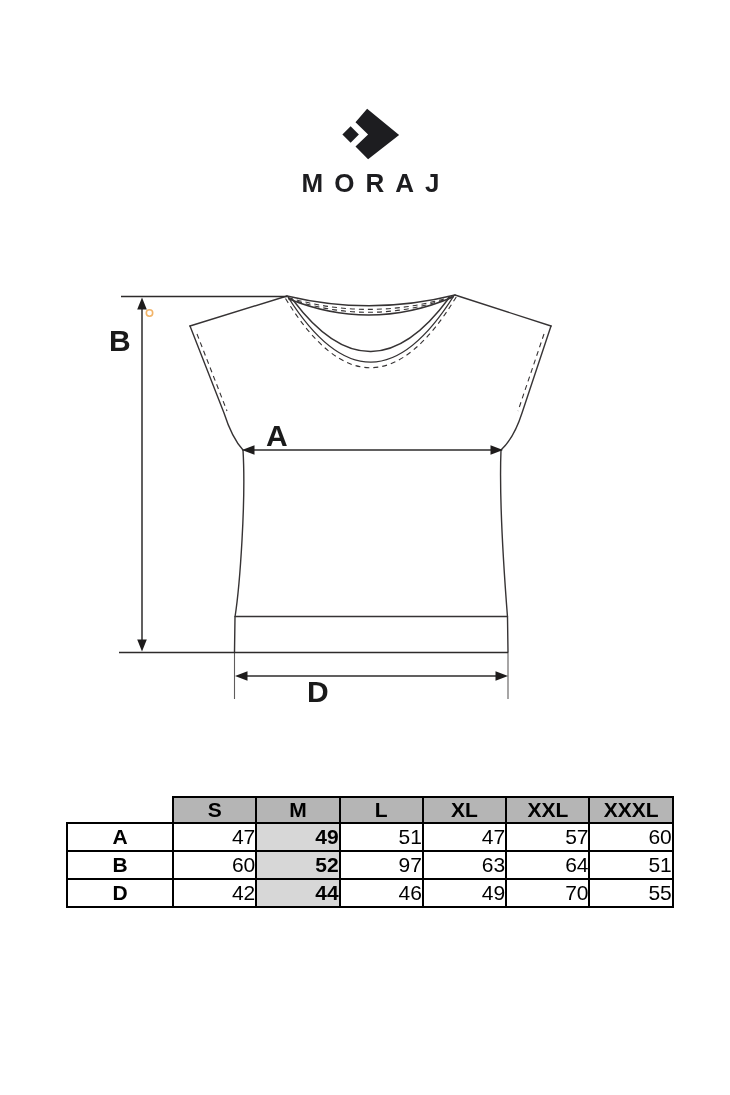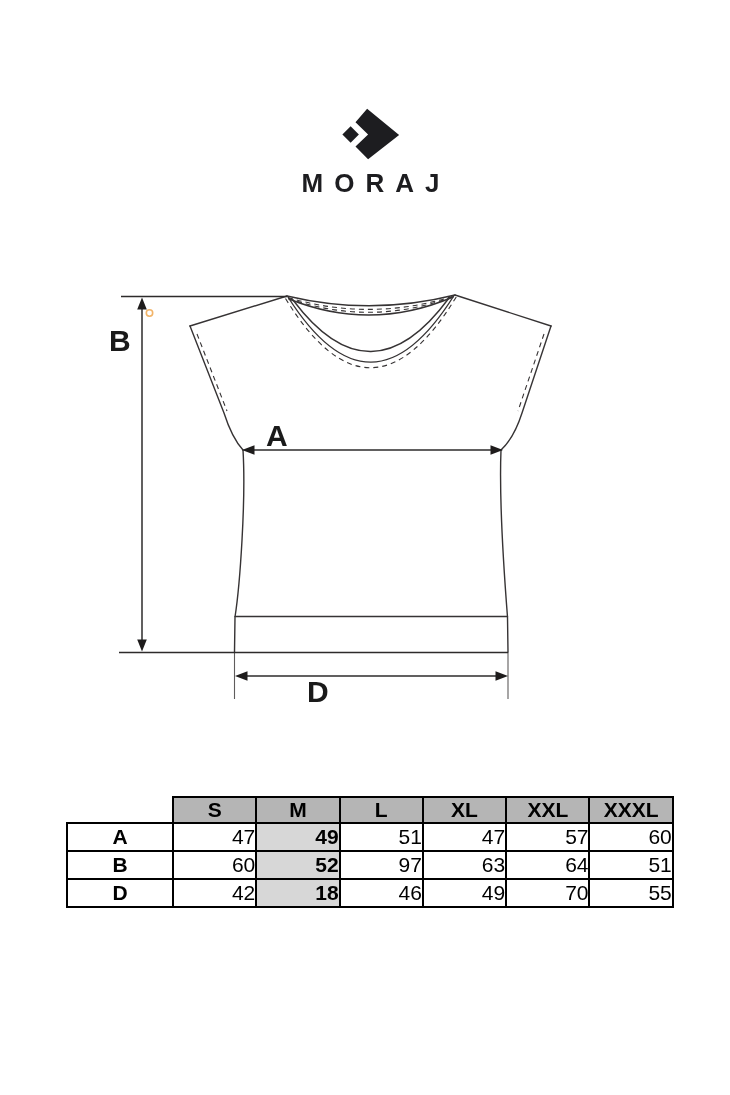--- a/index.html
+++ b/index.html
@@ -144,20 +144,20 @@
         <td>60</td>
         <td class="hl">52</td>
         <td>97</td>
         <td>63</td>
         <td>64</td>
         <td>51</td>
       </tr>
       <tr>
         <th>D</th>
         <td>42</td>
-        <td class="hl">18</td>
+        <td class="hl">44</td>
         <td>46</td>
         <td>49</td>
         <td>70</td>
         <td>55</td>
       </tr>
     </tbody>
   </table>
 
 </body></html>

